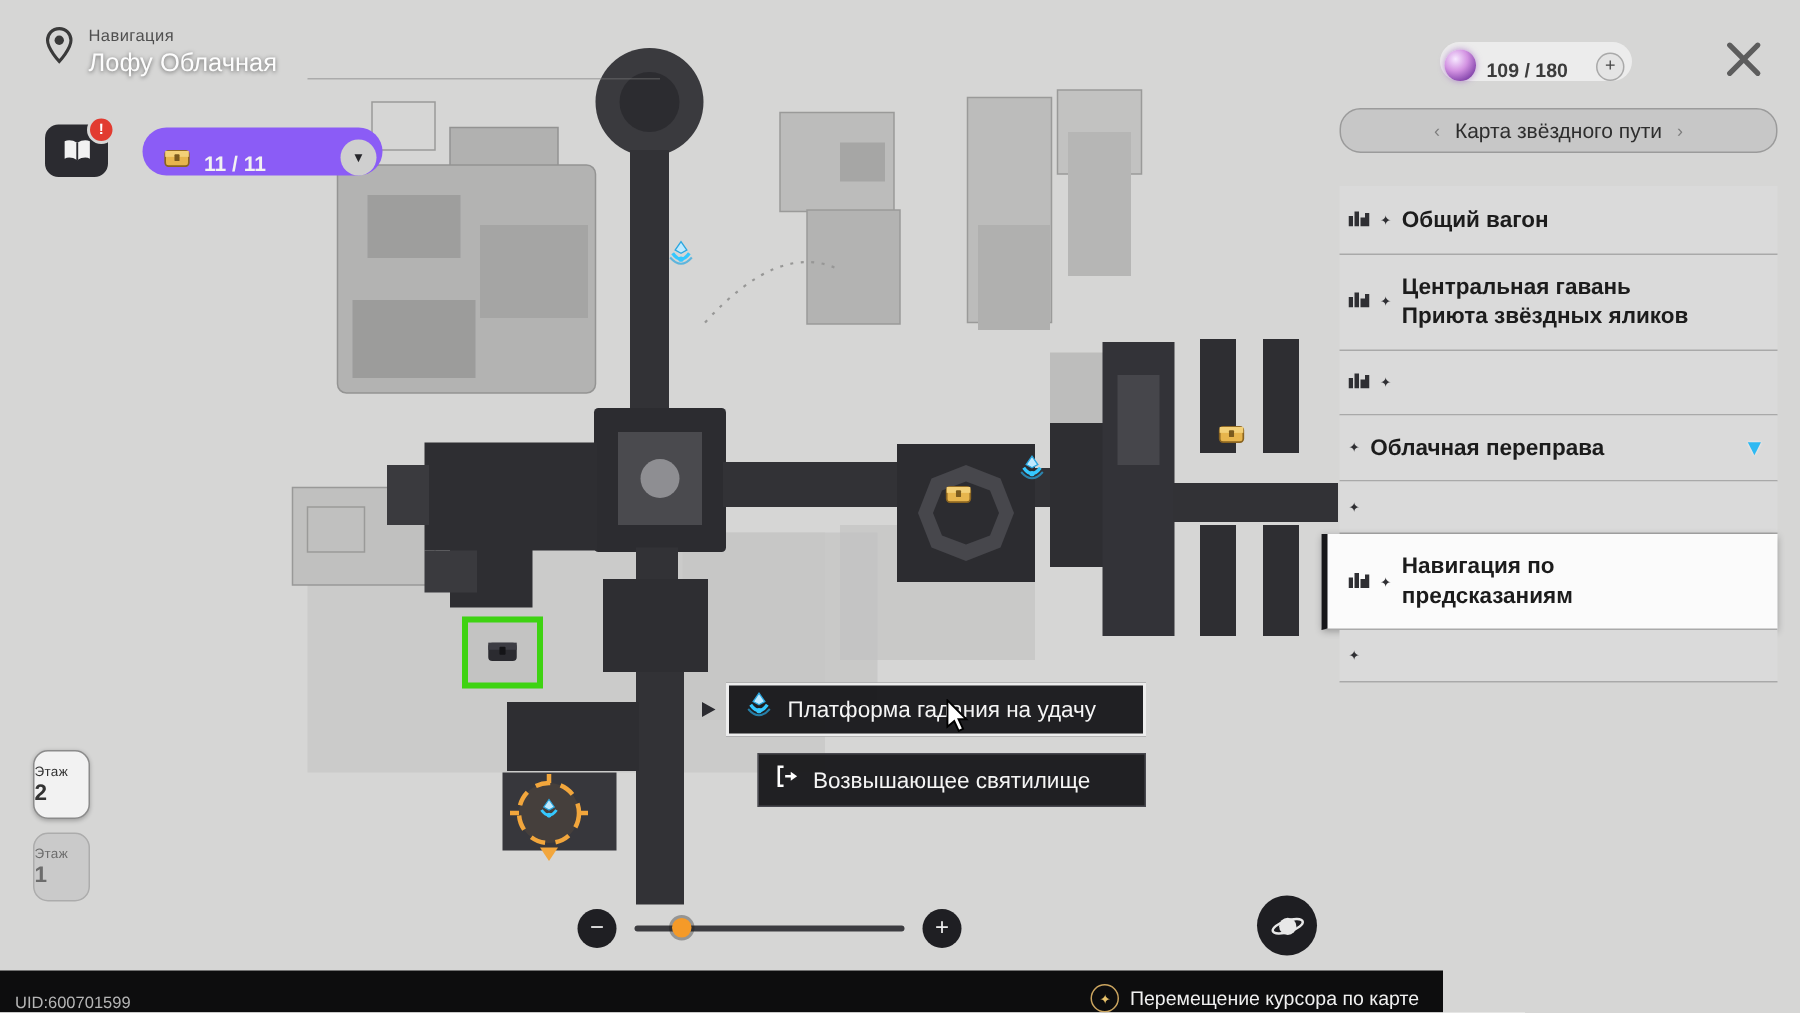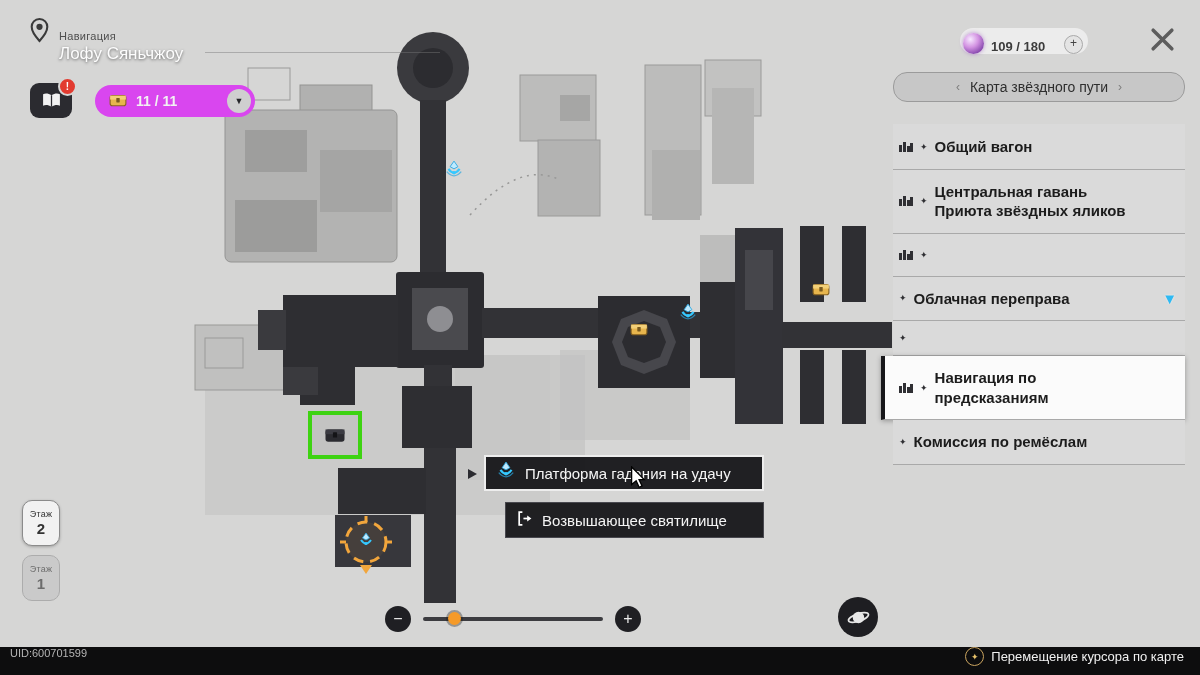--- a/index.html
+++ b/index.html
@@ -3,32 +3,32 @@
 <meta charset="utf-8">
 <style>
   html,body{margin:0;padding:0;}
   .page{position:relative;width:1200px;height:675px;overflow:hidden;
     background:#d6d6d5;font-family:"Liberation Sans",sans-serif;
     -webkit-font-smoothing:antialiased;}
   
   .map-svg{position:absolute;left:0;top:0;z-index:0;}
   
   .hdr{position:absolute;left:30px;top:18px;display:flex;gap:10px;z-index:10;align-items:flex-start;}
-  .hdr .txt{display:flex;flex-direction:column;margin-top:12px;}
+  .hdr .txt{display:flex;flex-direction:column;}
   .nav-label{font-size:11px;color:#4f4f4f;letter-spacing:.3px;}
   .loc-label{font-size:17px;color:#fdfdfd;margin-top:2px;text-shadow:0 1px 3px rgba(0,0,0,.55);}
   .hdr-line{position:absolute;left:205px;top:52px;width:235px;height:1px;background:rgba(120,120,120,.45);z-index:9;}
   
   .book-btn{position:absolute;left:30px;top:83px;width:42px;height:35px;background:#2b2b30;border-radius:9px;
     display:flex;align-items:center;justify-content:center;z-index:10;}
   .book-badge{position:absolute;right:-5px;top:-6px;width:15px;height:15px;border-radius:50%;background:#e23b30;
     color:#fff;font-size:10px;font-weight:bold;display:flex;align-items:center;justify-content:center;border:2px solid #d6d6d5;}
   
-  .chest-pill{position:absolute;left:95px;top:85px;width:160px;height:32px;background:#d946ef;border-radius:16px;
-    display:flex;align-items:center;padding:0 4px 0 14px;box-sizing:border-box;z-index:10;}
+  .chest-pill{position:absolute;left:95px;top:85px;width:160px;height:32px;background:#8b5cf6;border-radius:16px;
+    display:flex;align-items:flex-end;padding:0 4px 0 14px;box-sizing:border-box;z-index:10;}
   .chest-count{color:#f2f2f2;font-size:14px;font-weight:bold;margin-left:9px;}
   .chest-dd{margin-left:auto;width:24px;height:24px;border-radius:50%;background:#cfcfcf;display:flex;align-items:center;justify-content:center;
     font-size:9px;color:#26262a;}
   
   .cur-pill{position:absolute;right:112px;top:28px;height:26px;min-width:128px;background:rgba(255,255,255,.55);
     border-radius:13px;display:flex;align-items:flex-end;padding:0 5px 0 3px;box-sizing:border-box;z-index:10;gap:7px;}
   .orb{width:21px;height:21px;border-radius:50%;
     background:radial-gradient(circle at 35% 30%,#f7e9ff 0%,#d393e2 40%,#8a4bb0 75%,#5e2f7e 100%);
     box-shadow:0 0 4px rgba(150,80,190,.6);}
   .cur-val{font-size:13px;color:#3c3c3c;font-weight:bold;}
@@ -45,38 +45,38 @@
     border-bottom:1px solid #a9a9a9;background:#dadada;}
   .row:first-child{border-top:1px solid transparent;}
   .row .label{font-size:15px;font-weight:bold;color:#1c1c1c;line-height:1.3;white-space:pre-line;}
   .row .skyline{flex:0 0 auto;color:#2f2f33;}
   .row .dia{font-size:9px;color:#2f2f33;}
   .row.selected{background:#fbfbfb;border-left:4px solid #17171a;margin-left:-12px;padding-left:14px;
     box-shadow:0 1px 5px rgba(0,0,0,.3);}
   .row .cur-mark{margin-left:auto;color:#2fb9f2;font-size:15px;text-shadow:0 0 2px rgba(255,255,255,.8);}
   
   .floors{position:absolute;left:22px;top:500px;display:flex;flex-direction:column;gap:9px;z-index:10;}
-  .floor-btn{width:38px;height:46px;border-radius:10px;display:flex;flex-direction:column;align-items:center;justify-content:center;
+  .floor-btn{width:38px;height:46px;border-radius:10px;display:flex;flex-direction:column;align-items:flex-start;justify-content:center;
     box-sizing:border-box;}
   .floor-btn .fw{font-size:9px;letter-spacing:.2px;}
   .floor-btn .fn{font-size:15px;font-weight:bold;margin-top:1px;}
   .floor-active{background:#f2f2f2;border:1px solid #8b8b8b;color:#333;box-shadow:0 1px 3px rgba(0,0,0,.25);}
   .floor-inactive{background:#c9c9c9;border:1px solid #a5a5a5;color:#5a5a5a;opacity:.85;}
   
   .zoom{position:absolute;left:385px;top:605px;width:256px;height:28px;display:flex;align-items:center;gap:12px;z-index:10;}
   .zoom-btn{width:26px;height:26px;border-radius:50%;background:#1f1f23;color:#ededed;font-size:16px;
     display:flex;align-items:center;justify-content:center;}
   .zoom-track{position:relative;flex:1;height:4px;background:#3c3c40;border-radius:2px;}
   .zoom-knob{position:absolute;left:14%;top:-5px;width:13px;height:13px;border-radius:50%;background:#f59a28;
     box-shadow:0 0 0 2px rgba(30,30,30,.35);}
   .compass-btn{position:absolute;left:838px;top:597px;width:40px;height:40px;border-radius:50%;background:#1e1e22;
     display:flex;align-items:center;justify-content:center;z-index:10;}
   
-  .footer{position:absolute;left:0;bottom:0;width:1200px;height:28px;background:#0d0d0e;z-index:20;
-    display:flex;align-items:flex-start;}
+  .footer{position:absolute;left:0;bottom:0;width:962px;height:28px;background:#0d0d0e;z-index:20;
+    display:flex;align-items:flex-end;}
   .uid{margin-left:10px;font-size:11px;color:#b5b5b5;}
   .hint{margin-left:auto;margin-right:16px;display:flex;align-items:center;gap:7px;color:#f0f0f0;font-size:13px;}
   .hint .hint-ic{width:17px;height:17px;border-radius:50%;border:1px solid #caa45f;display:flex;align-items:center;
     justify-content:center;color:#e8c26a;font-size:9px;}
   
   .tp-marker{position:absolute;z-index:3;}
   .chest-marker{position:absolute;z-index:3;}
   .green-box{position:absolute;left:308px;top:411px;width:54px;height:48px;border:4px solid #3ed312;
     box-sizing:border-box;z-index:4;display:flex;align-items:center;justify-content:center;background:rgba(0,0,0,.04);}
   .orange-marker{position:absolute;left:334px;top:512px;width:64px;height:64px;z-index:4;}
@@ -246,21 +246,21 @@
 
   <div class="hdr">
     <span>
       <svg width="19" height="25" viewBox="0 0 18 24">
           <path d="M9 1 C4.5 1 1.5 4.5 1.5 8.5 C1.5 14 9 22 9 22 C9 22 16.5 14 16.5 8.5 C16.5 4.5 13.5 1 9 1 Z" fill="none" stroke="#3a3a3a" stroke-width="2"></path>
           <circle cx="9" cy="8.5" r="3" fill="#3a3a3a"></circle>
         </svg>
     </span>
     <div class="txt">
       <span class="nav-label">Навигация</span>
-      <span class="loc-label">Лофу Сяньчжоу</span>
+      <span class="loc-label">Лофу Облачная</span>
     </div>
   </div>
   <div class="hdr-line"></div>
 
   <div class="book-btn">
     <svg width="21" height="17" viewBox="0 0 20 16">
         <path d="M10 3 C7 1 4 1 2 2 V13 C4 12 7 12 10 14 C13 12 16 12 18 13 V2 C16 1 13 1 10 3 Z" fill="#f2f2f2"></path>
         <line x1="10" y1="3" x2="10" y2="14" stroke="#2b2b30" stroke-width="1.2"></line>
       </svg>
     <span class="book-badge">!</span>
@@ -341,21 +341,20 @@
               <rect x="4" y="2" width="3" height="10" fill="currentColor"></rect>
               <rect x="8" y="6" width="3" height="6" fill="currentColor"></rect>
               <rect x="11" y="3" width="3" height="9" fill="currentColor"></rect>
             </svg></span>
         <span class="dia">✦</span>
         <span class="label">Навигация по
 предсказаниям</span>
       </div>
       <div class="row">
         <span class="dia">✦</span>
-        <span class="label">Комиссия по ремёслам</span>
       </div>
     </div>
   </div>
 
   <div class="floors">
     <div class="floor-btn floor-active">
       <span class="fw">Этаж</span>
       <span class="fn">2</span>
     </div>
     <div class="floor-btn floor-inactive">

